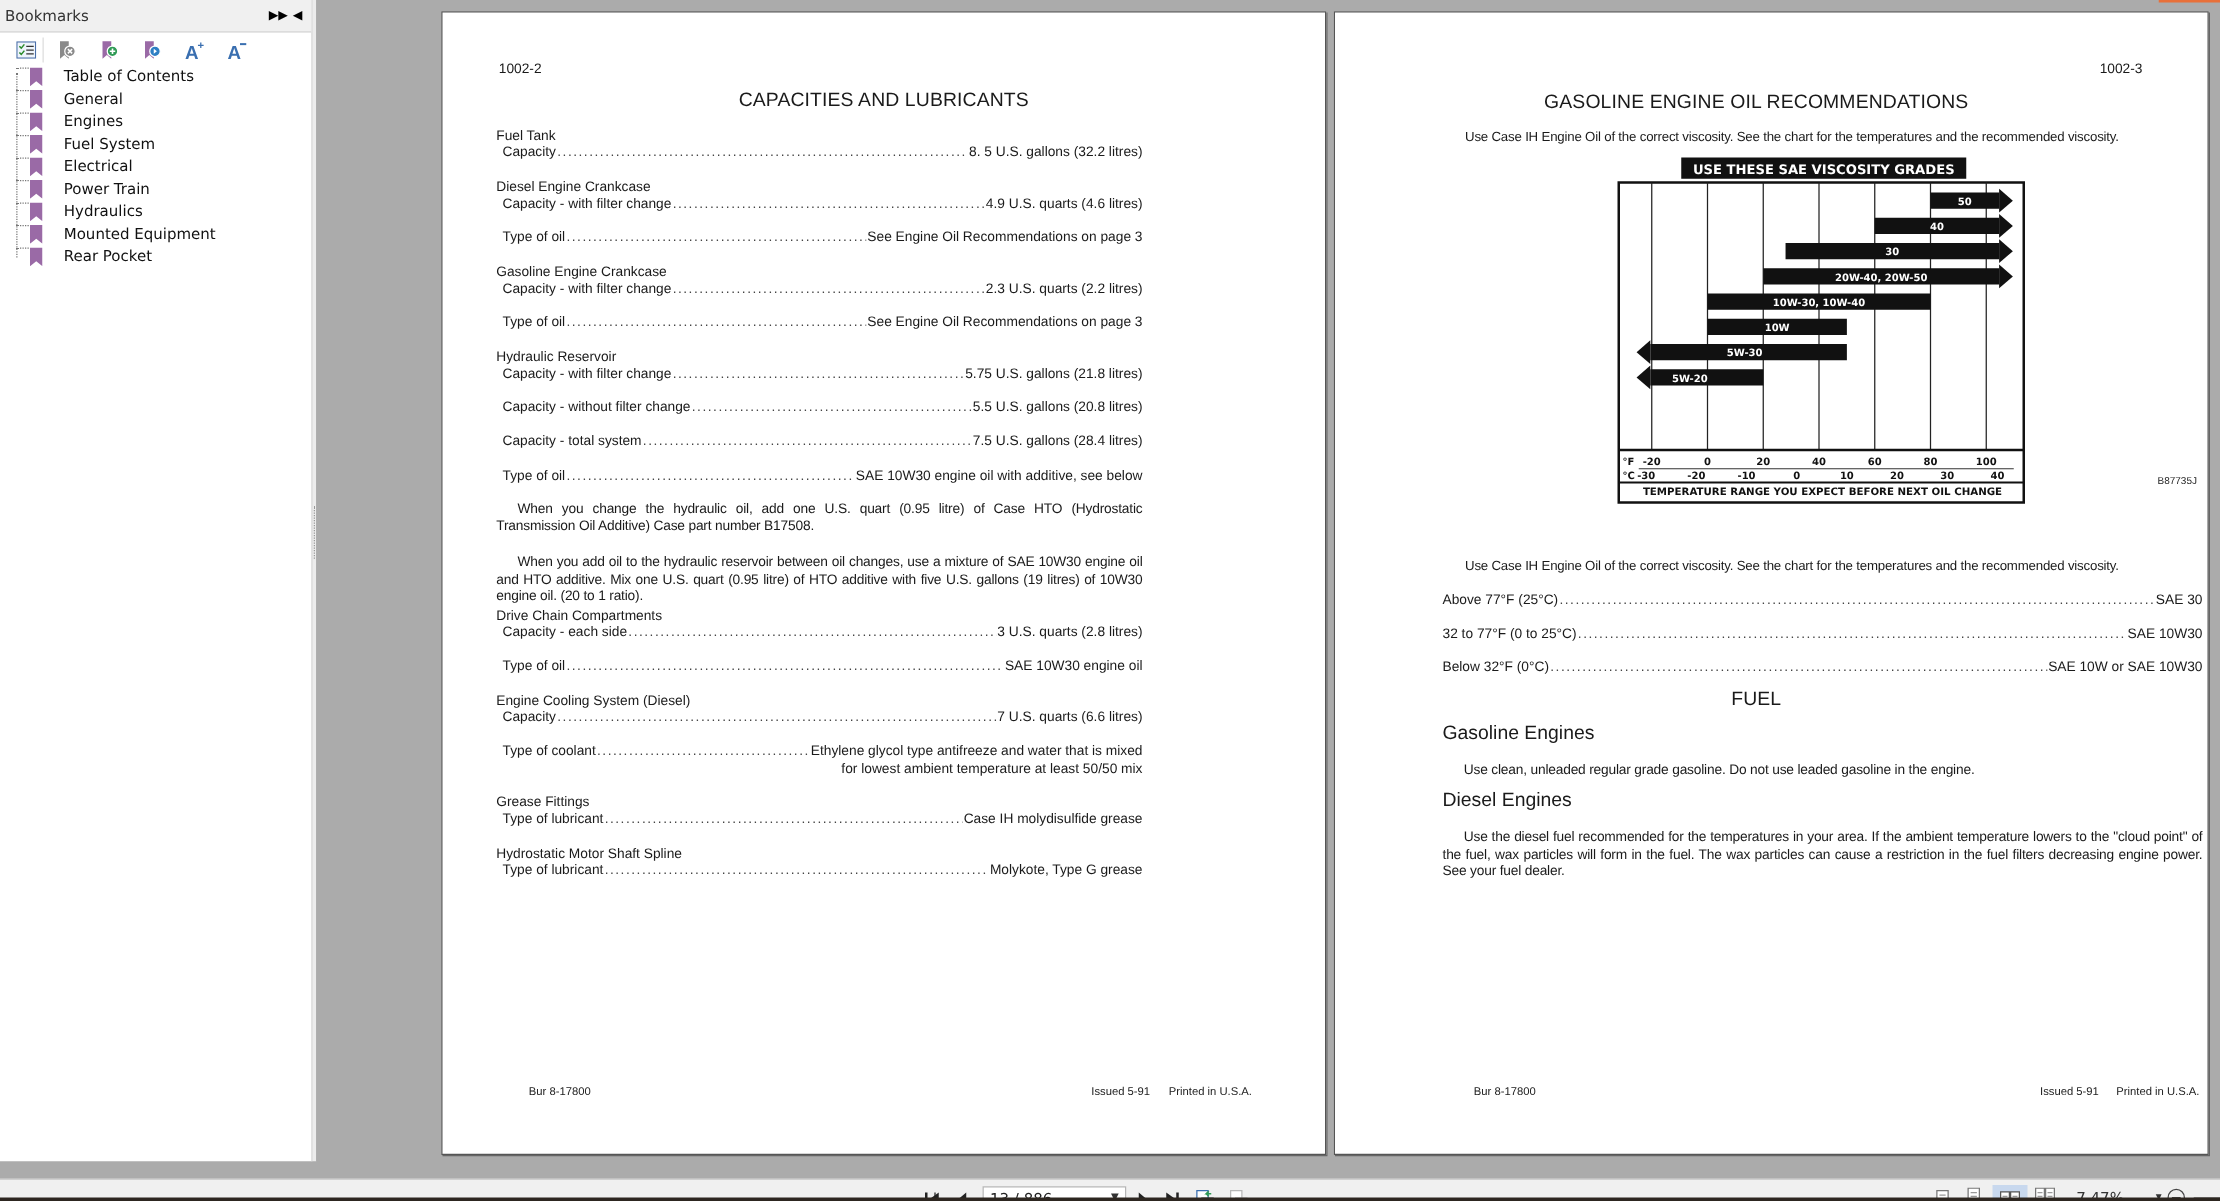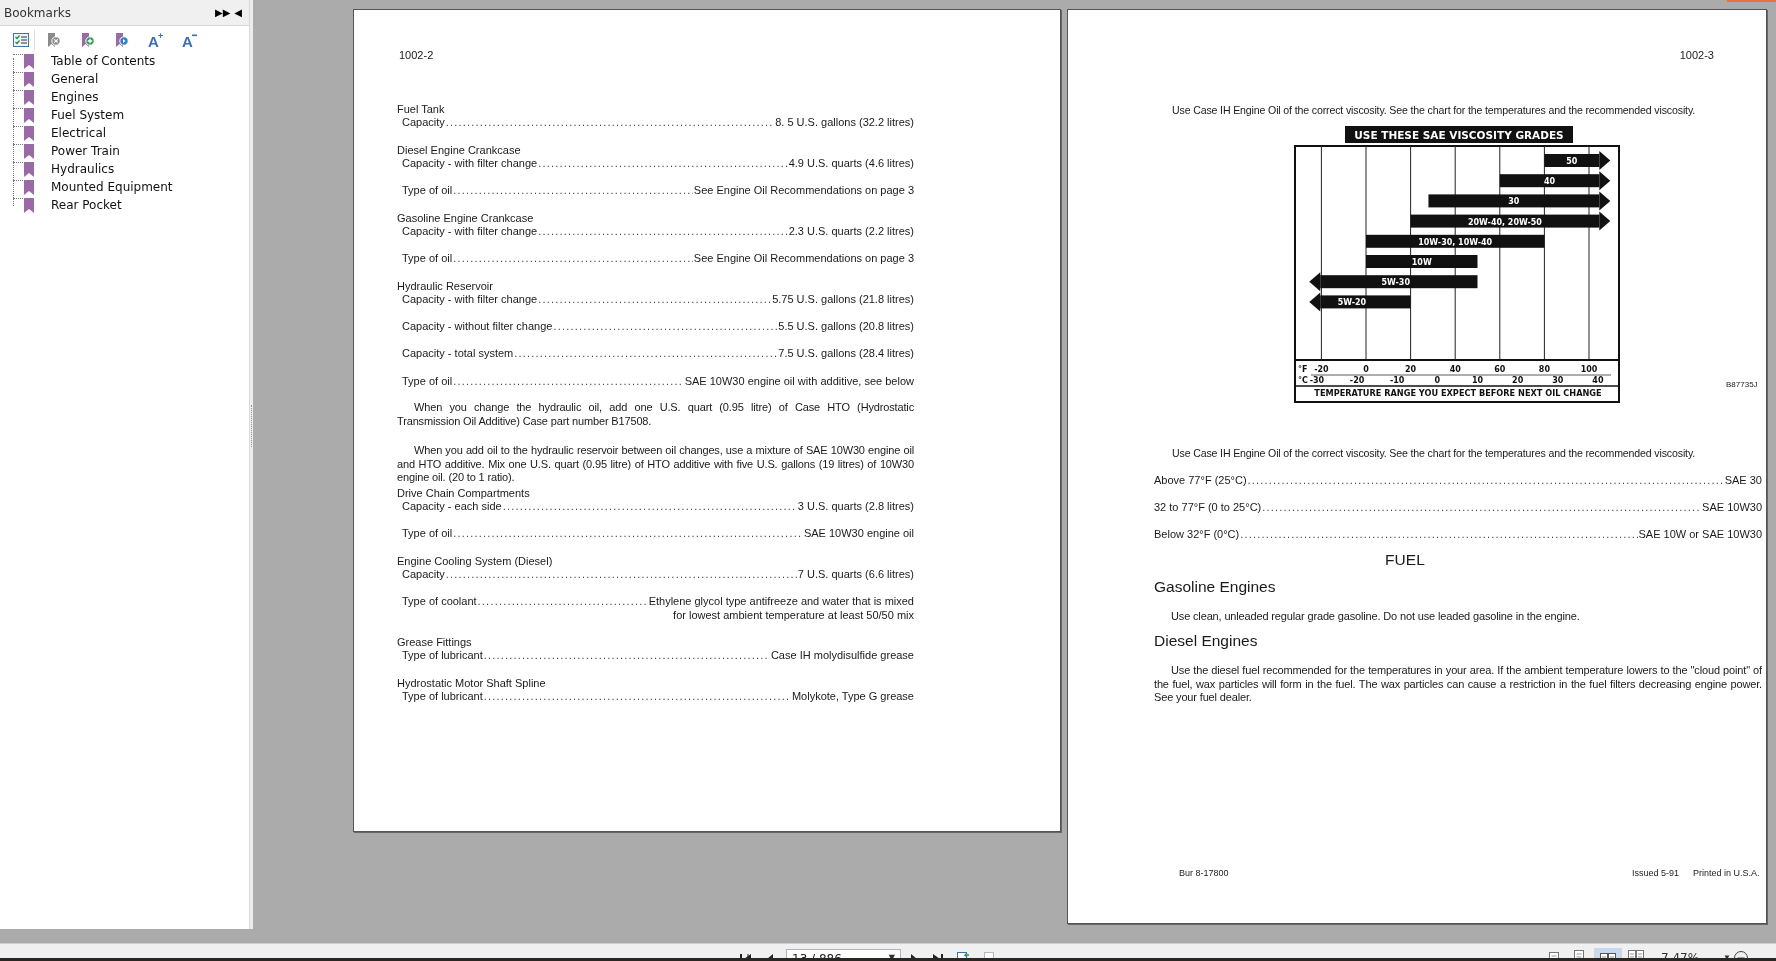--- a/index.html
+++ b/index.html
@@ -19,21 +19,21 @@
   .tree-item { position: relative; height: 18px; display: flex; padding-left: 13px; cursor: pointer; }
   .tree-item .hline { width: 10px; border-top: 1px dotted #777; }
   .tree-item .bm { width: 10px; height: 15px; margin-left: 1px; margin-right: 17px; }
   .tree-item .lbl { font-family: "DejaVu Sans", sans-serif; font-size: 12px; color: #111; white-space: nowrap; }
   .splitter { position: absolute; left: 250px; top: 0; width: 3px; height: 929px; background: #ececec; }
   .splitter .grip { position: absolute; left: 1px; top: 405px; width: 1px; height: 42px; border-left: 1px dotted #999; }
 
   
   .docarea { position: absolute; left: 253px; top: 0; width: 1523px; height: 929px; background: #ababab; }
   .page { position: absolute; background: #fff; border: 1px solid #555; box-shadow: 1px 1px 0 #666; color: #1a1a1a; font-family: "Liberation Sans", sans-serif; overflow: hidden; }
-  .p1 { left: 100px; top: 9px; width: 708px; height: 823px; }
+  .p1 { left: 100px; top: 9px; width: 708px; height: 915px; }
   .p2 { left: 814px; top: 9px; width: 700px; height: 915px; }
   .orange { position: absolute; left: 1727px; top: 0; width: 49px; height: 2px; background: #e8703a; }
 
   .pnum { position: absolute; font-size: 11px; }
   .ptitle { position: absolute; left: 0; width: 100%; text-align: center; font-size: 15.5px; letter-spacing: 0.1px; }
   .grp { position: absolute; left: 43px; font-size: 11px; }
   .row { position: absolute; font-size: 11px; display: flex; align-items: baseline; white-space: nowrap; }
   .row .k { flex: 0 0 auto; }
   .row .dots { flex: 1 1 auto; overflow: hidden; margin: 0 1px; letter-spacing: 1.2px; color: #444; }
   .row .dots::before { content: "...................................................................................................................................................................................................................................................................................................................................................................."; }
@@ -181,20 +181,21 @@
       </div>
   </div>
   <div class="splitter">
       <div class="grip"></div>
     </div>
 
   <div class="docarea">
 
     <div class="page p1" id="page1">
       <div class="pnum" style="left:45px;top:39px;">1002-2</div>
+      <div class="ptitle" style="top:62px;">CAPACITIES AND LUBRICANTS</div>
       <div id="p1-content">
           <div class="grp" style="top: 93px;">Fuel Tank</div>
           <div class="row" style="left: 48px; width: 512px; top: 106px;">
             <span class="k">Capacity</span>
             <span class="dots"></span>
             <span class="v">8. 5 U.S. gallons (32.2 litres)</span>
           </div>
           <div class="grp" style="top: 134px;">Diesel Engine Crankcase</div>
           <div class="row" style="left: 48px; width: 512px; top: 147px;">
             <span class="k">Capacity - with filter change </span>
@@ -276,20 +277,21 @@
             <span class="v">Molykote, Type G grease</span>
           </div>
         </div>
       <div class="foot" style="left:42px;top:858px;">Bur 8-17800</div>
       <div class="foot" style="left:492px;top:858px;">Issued 5-91</div>
       <div class="foot" style="left:554px;top:858px;">Printed in U.S.A.</div>
     </div>
 
     <div class="page p2" id="page2">
       <div class="pnum" style="right:52px;top:39px;">1002-3</div>
+      <div class="ptitle" style="top:63px;left:-12px;">GASOLINE ENGINE OIL RECOMMENDATIONS</div>
       <div class="para" style="left:104px;top:94px;width:590px;text-indent:0;font-size:10.6px;">Use Case IH Engine Oil of the correct viscosity. See the chart for the temperatures and the recommended viscosity.</div>
 
       <div class="chart-wrap">
         <svg id="chart-svg" width="360" height="290" viewBox="0 0 360 290">
             <rect x="52" y="10" width="228" height="17" fill="#111"></rect>
             <text x="166" y="23" text-anchor="middle" font-family="DejaVu Sans, sans-serif" font-weight="bold" font-size="10.5" fill="#fff">USE THESE SAE VISCOSITY GRADES</text>
             <rect x="2" y="30" width="324" height="256" fill="#fff" stroke="#111" stroke-width="2"></rect>
             <line x1="28.4" y1="30" x2="28.4" y2="244" stroke="#222" stroke-width="1"></line>
             <line x1="73" y1="30" x2="73" y2="244" stroke="#222" stroke-width="1"></line>
             <line x1="117.6" y1="30" x2="117.6" y2="244" stroke="#222" stroke-width="1"></line>

